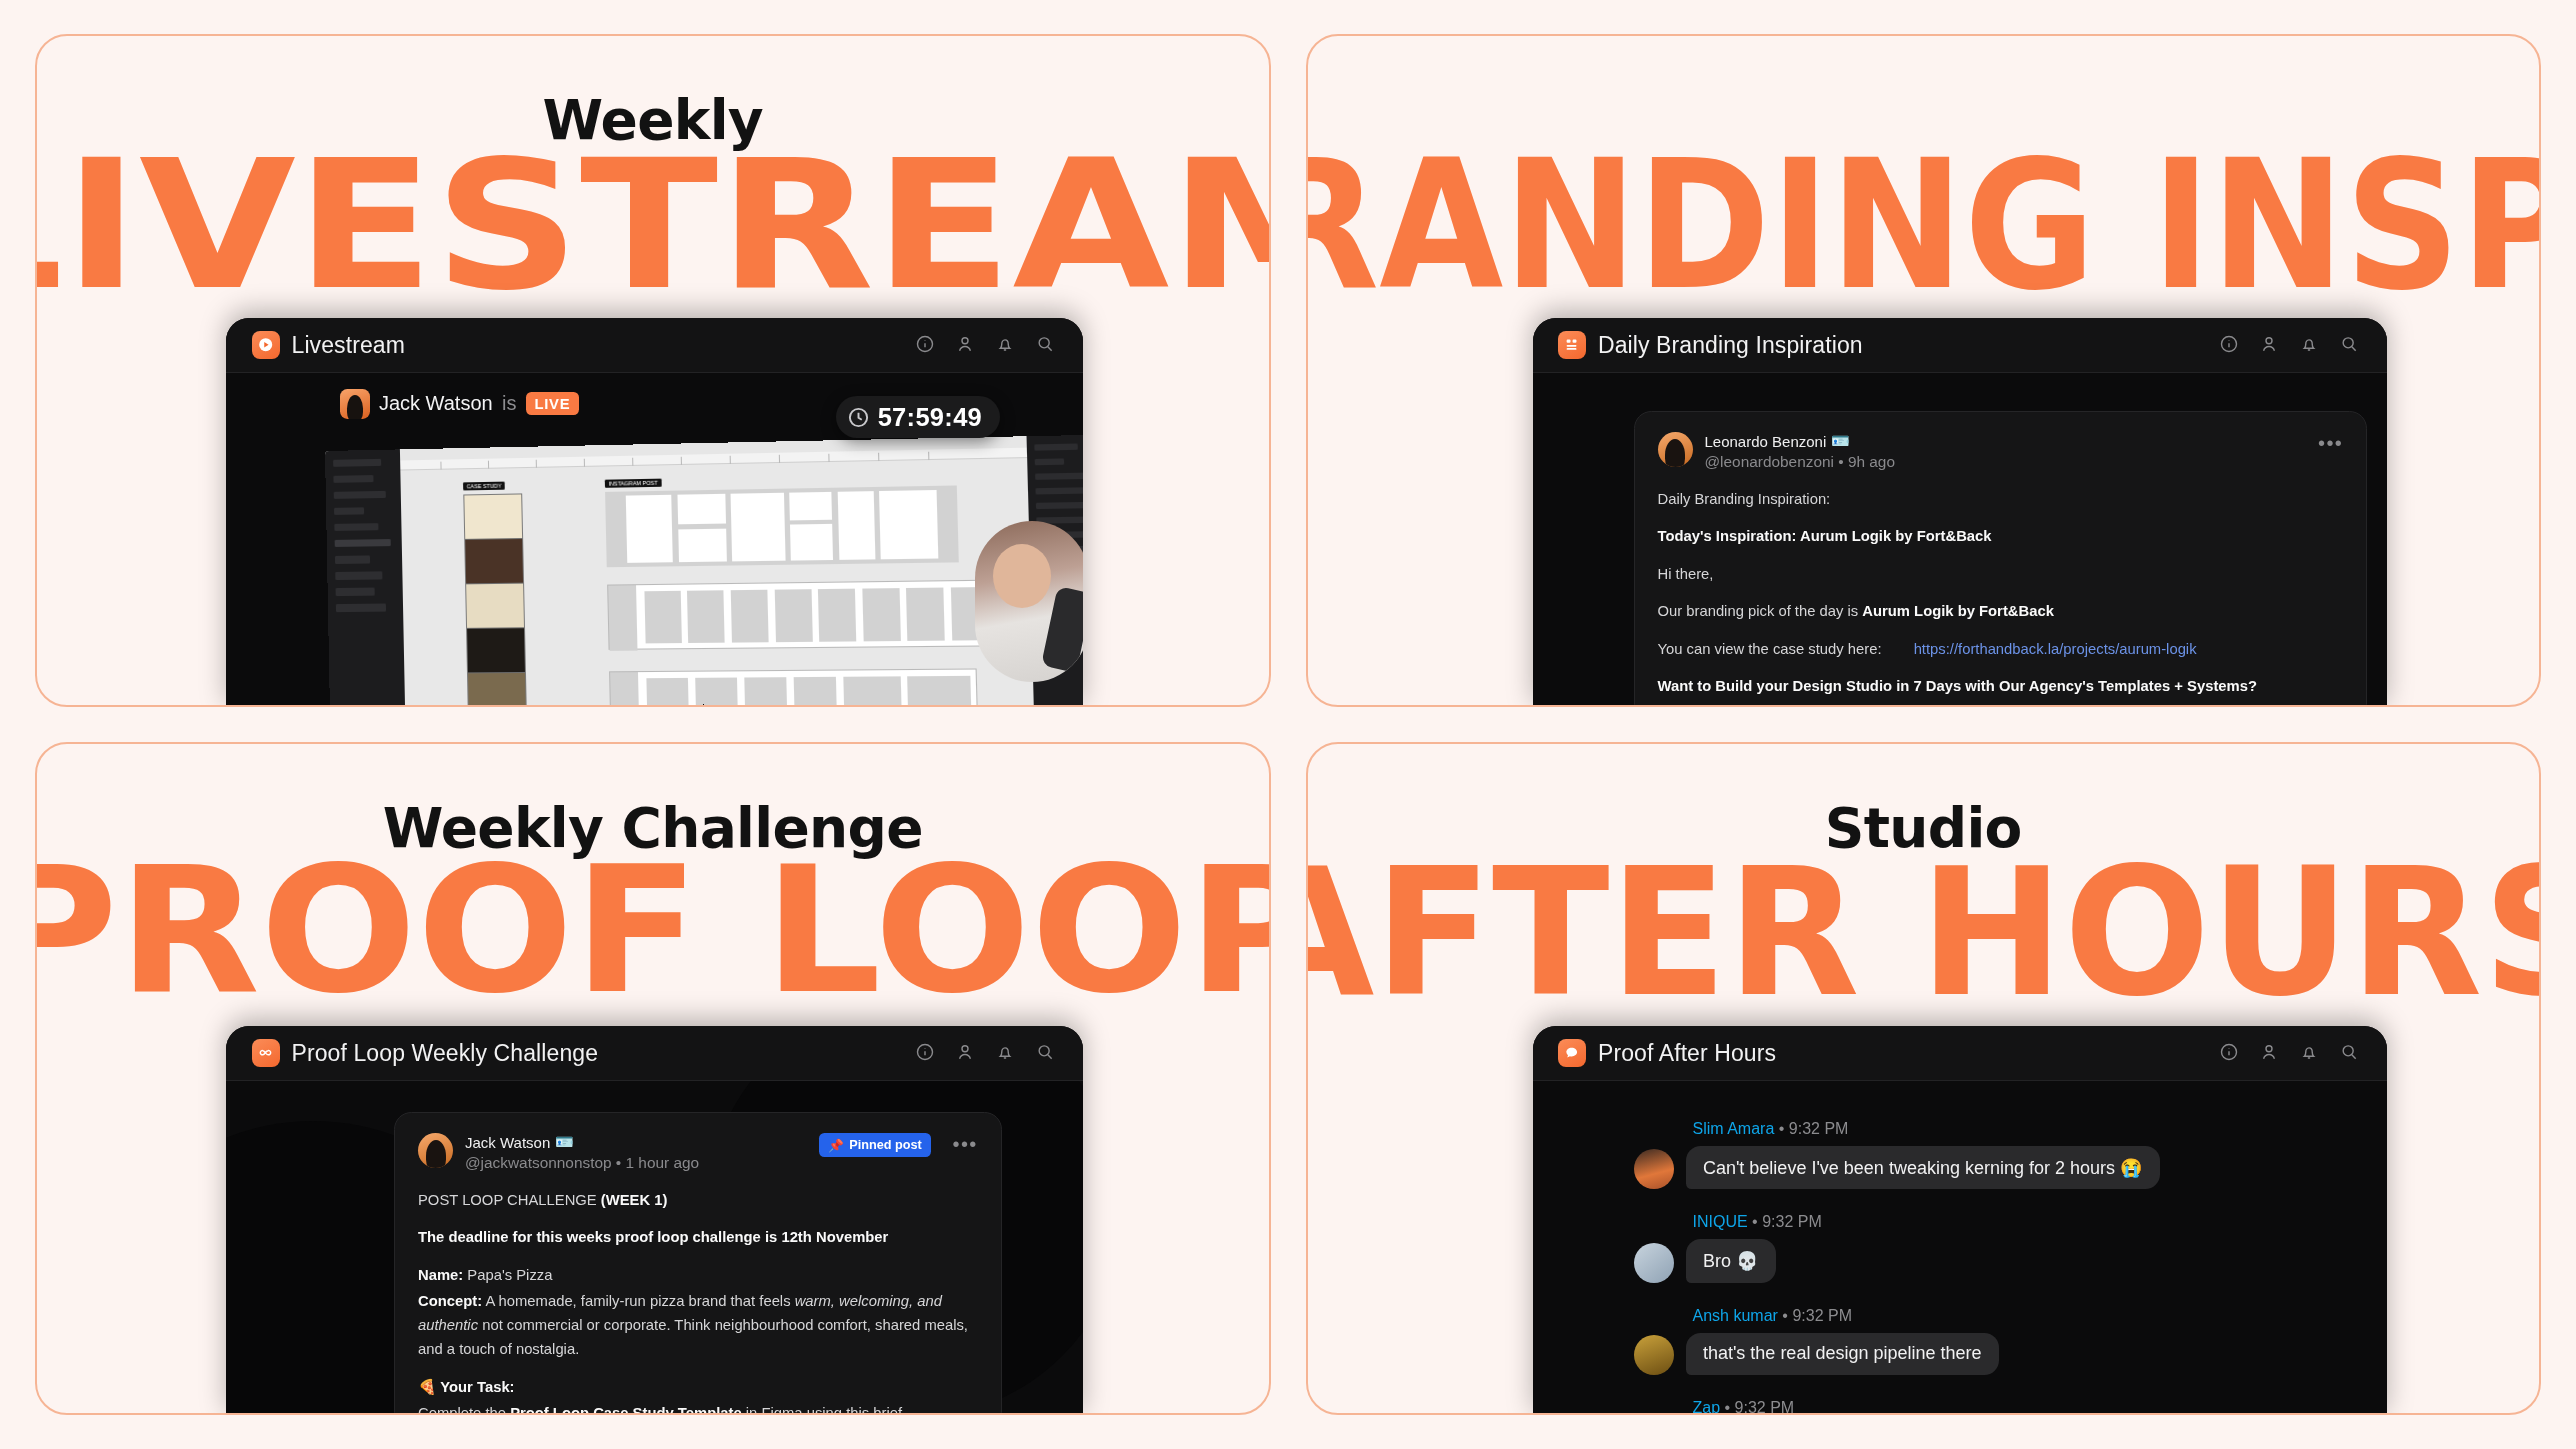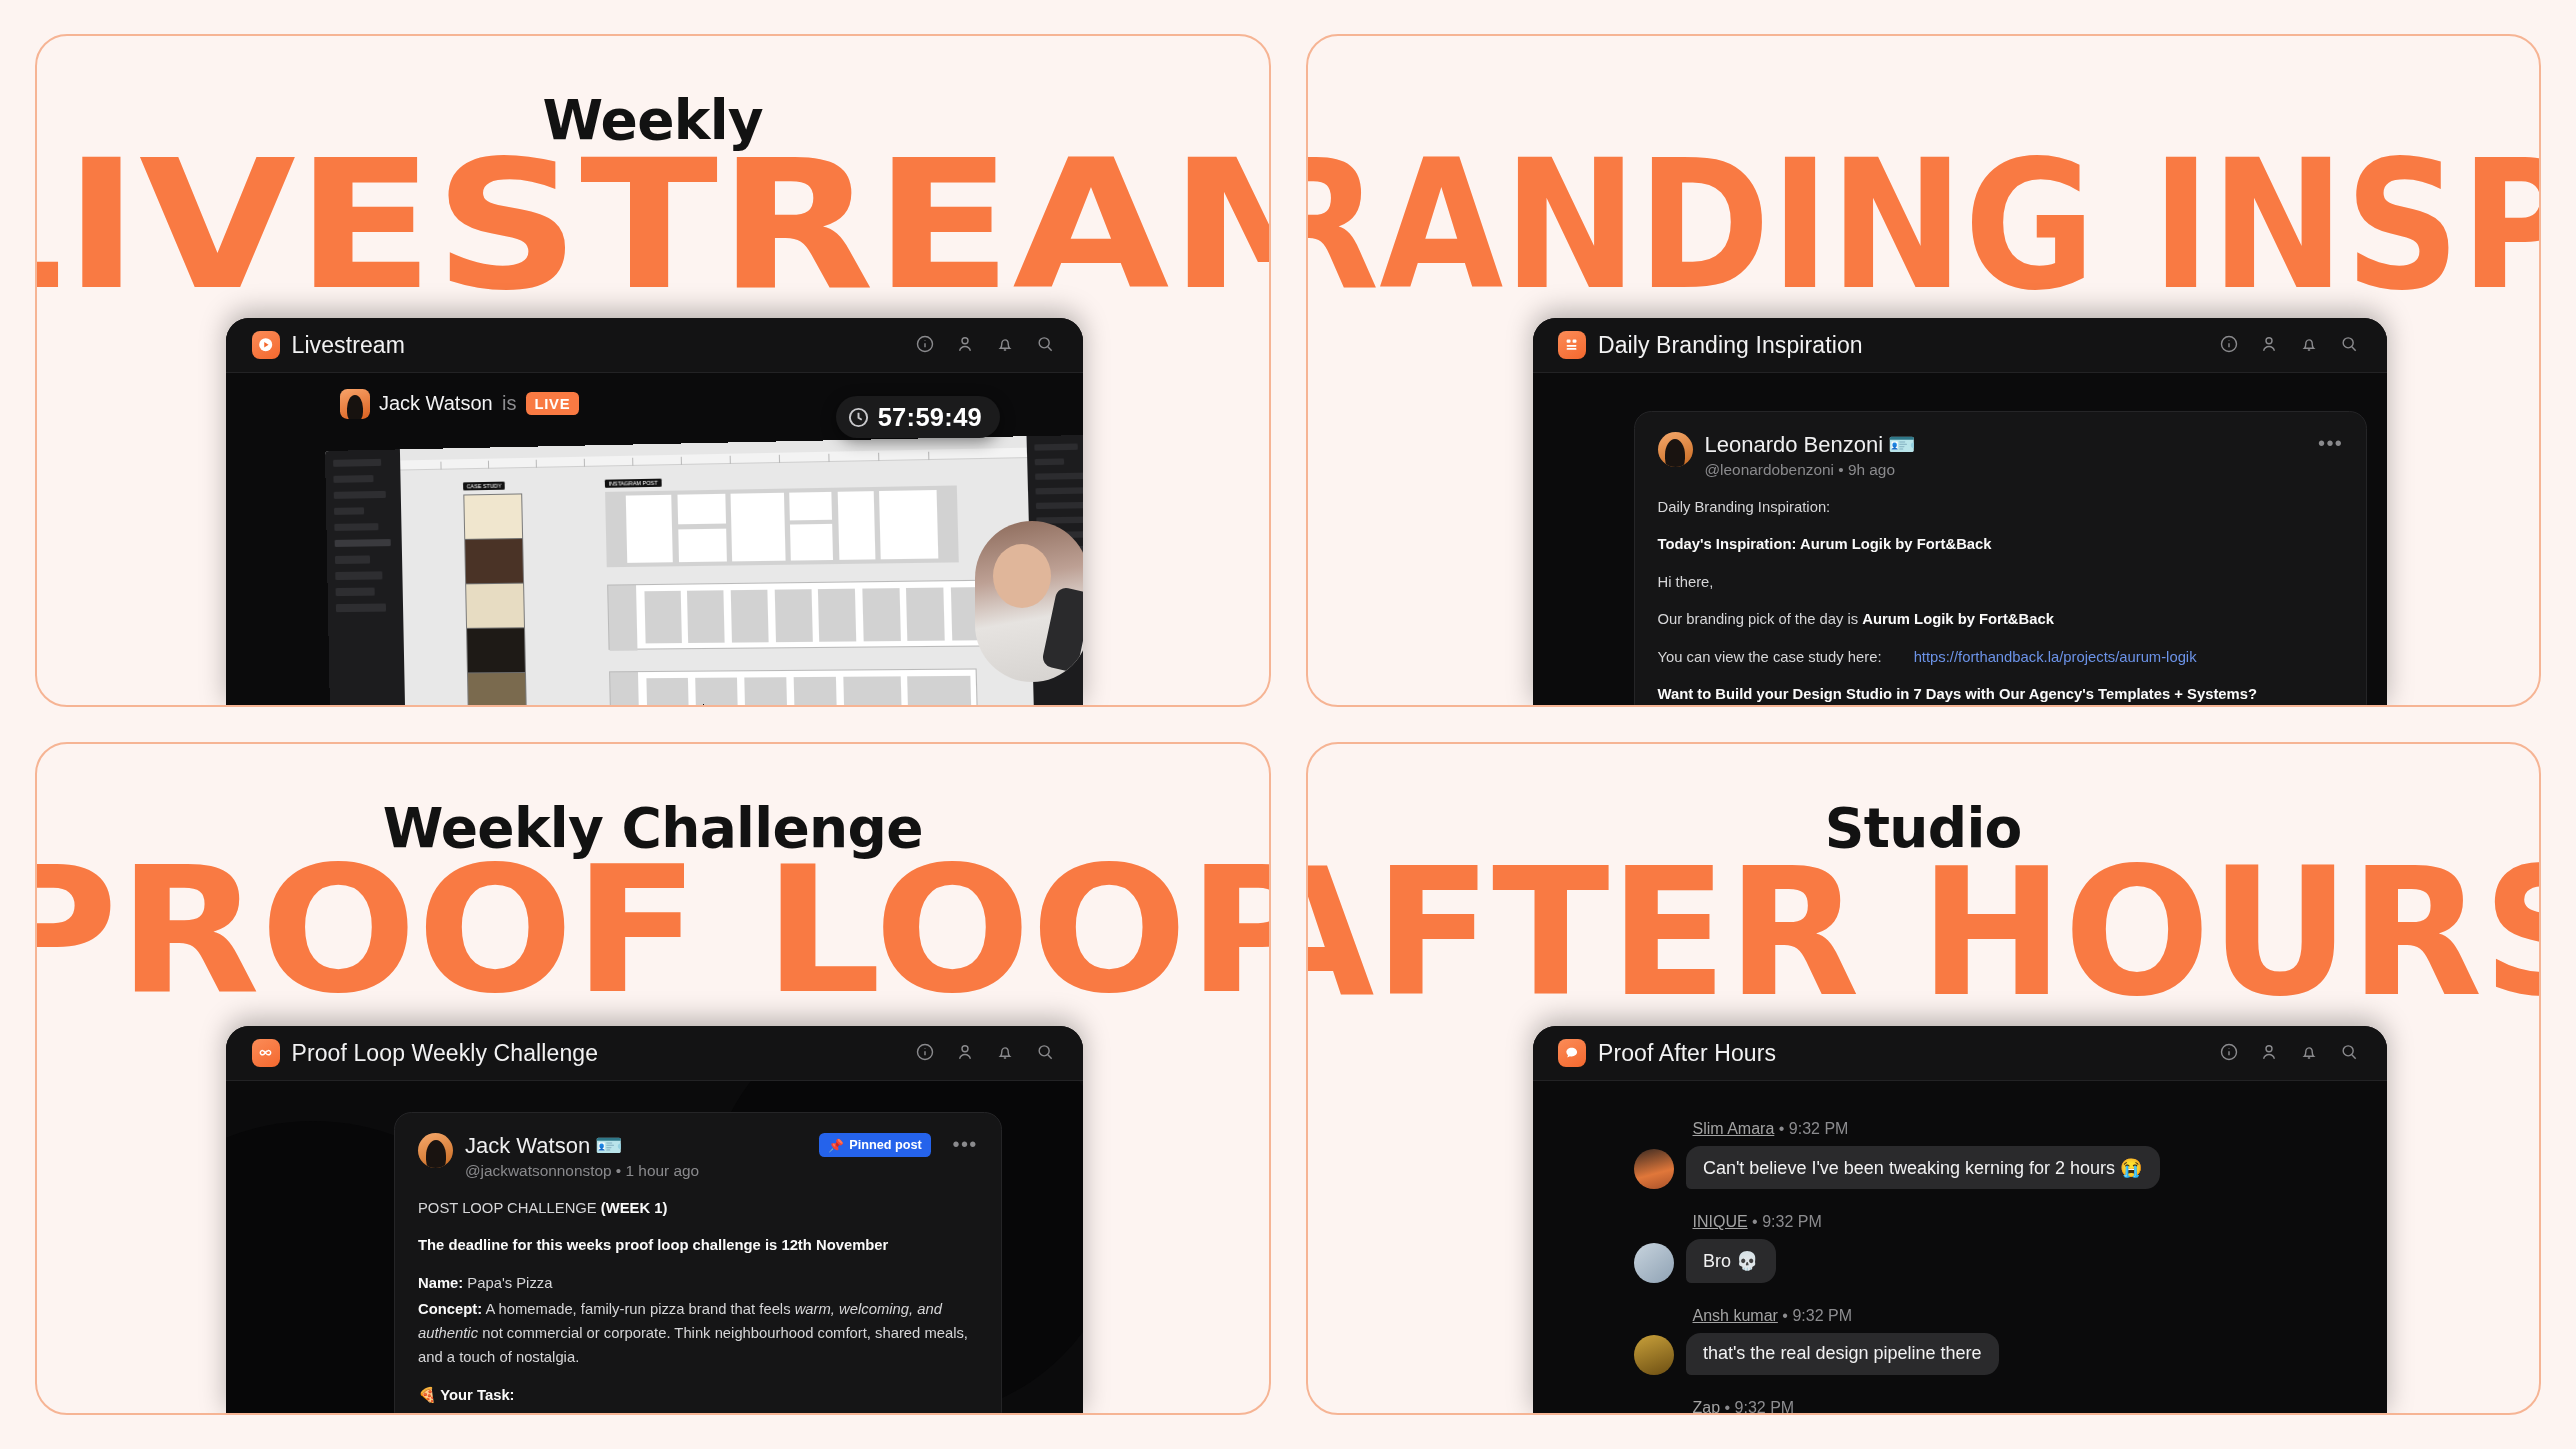--- a/index.html
+++ b/index.html
@@ -163,38 +163,38 @@
   .post{
     background:#151516; border:0.7px solid #252527; border-radius:17.4px;
     padding:20px 23px 6.7px 23px; height:100%;
     overflow:hidden;
   }
   .post-top{ display:flex; align-items:flex-start; gap:12px; }
   .pav{ width:35px;height:35px;border-radius:50%;flex:0 0 auto;position:relative;overflow:hidden;
         background:linear-gradient(160deg,#F5A96D,#C8691F); }
   .pav:after{ content:"";position:absolute;left:50%;top:6.7px;width:20px;height:32px;
         border-radius:50% 50% 40% 40%;background:#191310;transform:translateX(-50%); }
-  .pname{ color:#EFEFF0;font-size:22px;display:flex;gap:5.4px;align-items:center; }
+  .pname{ color:#EFEFF0;font-size:15px;display:flex;gap:5.4px;align-items:center; }
   .phandle{ color:#8A8A8D;font-size:15.4px;margin-top:2.7px; }
   .pin{
     margin-left:auto;background:#2563EB;color:#fff;font-size:12.7px;font-weight:600;
     border-radius:5.4px;padding:4.7px 9.4px;display:flex;gap:4.7px;align-items:center;
   }
   .dots{ color:#8A8A8D;font-size:20px;margin-left:9.4px;letter-spacing:1.3px; }
   .pbody{ margin-top:17.4px; color:#D6D6D8; font-size:14.8px; line-height:1.62; }
   .pbody p{ margin-bottom:13.4px; }
   .pbody b{ color:#FAFAFA; }
   .pbody .lnk{ color:#6C93E8;padding-left:28px; }
   .pbody i{ font-style:italic; }
 
   
   .chat{ position:absolute; left:101px; right:27px; top:39px; bottom:0; padding-right:13.4px; }
   .msg{ margin-bottom:24px; }
   .meta{ color:#8C8C8F;font-size:16px;margin:0 0 8px 59px; }
-  .meta .nm{ color:#a3a3a3;text-decoration:underline; }
+  .meta .nm{ color:#0ea5e9; }
   .row{ display:flex; align-items:flex-end; gap:12px; }
   .cav{ width:40px;height:40px;border-radius:50%;flex:0 0 auto;overflow:hidden;position:relative; }
   .cav.a1{ background:linear-gradient(165deg,#3A2A22,#E0773A 60%,#A8512A); }
   .cav.a2{ background:linear-gradient(140deg,#C8D4DE,#8FA2B4); }
   .cav.a3{ background:linear-gradient(160deg,#C9A13B,#6C4E12); }
   .bub{
     background:#2A2A2C;color:#F1F1F2;font-size:18px;
     padding:10.7px 17.4px;border-radius:14.8px;border-bottom-left-radius:5.4px;
   }
 

